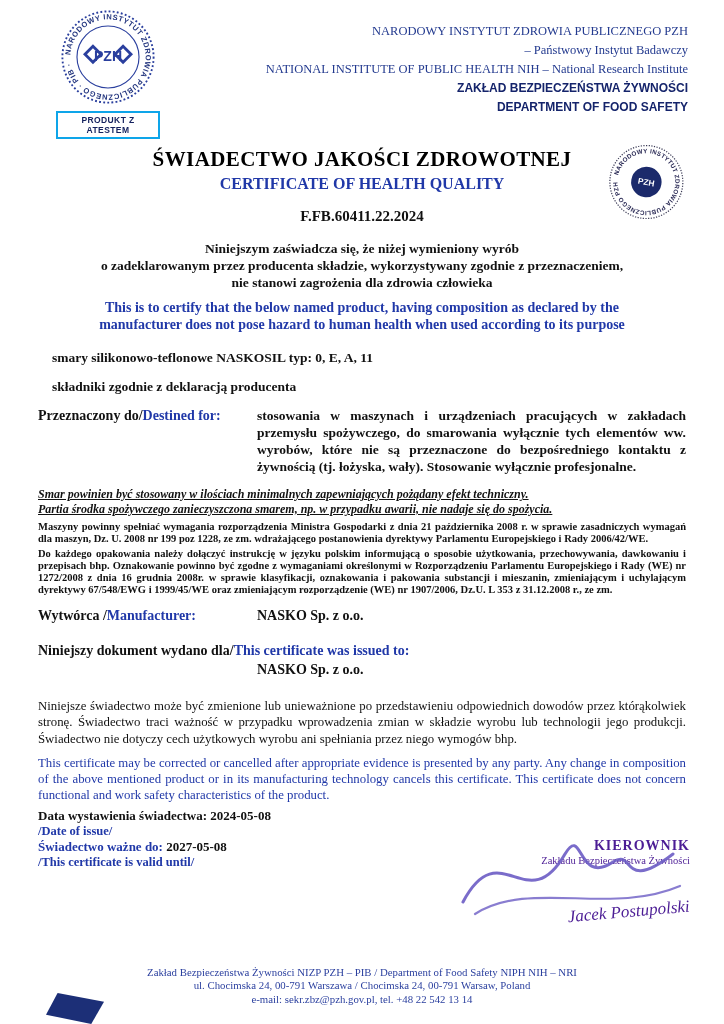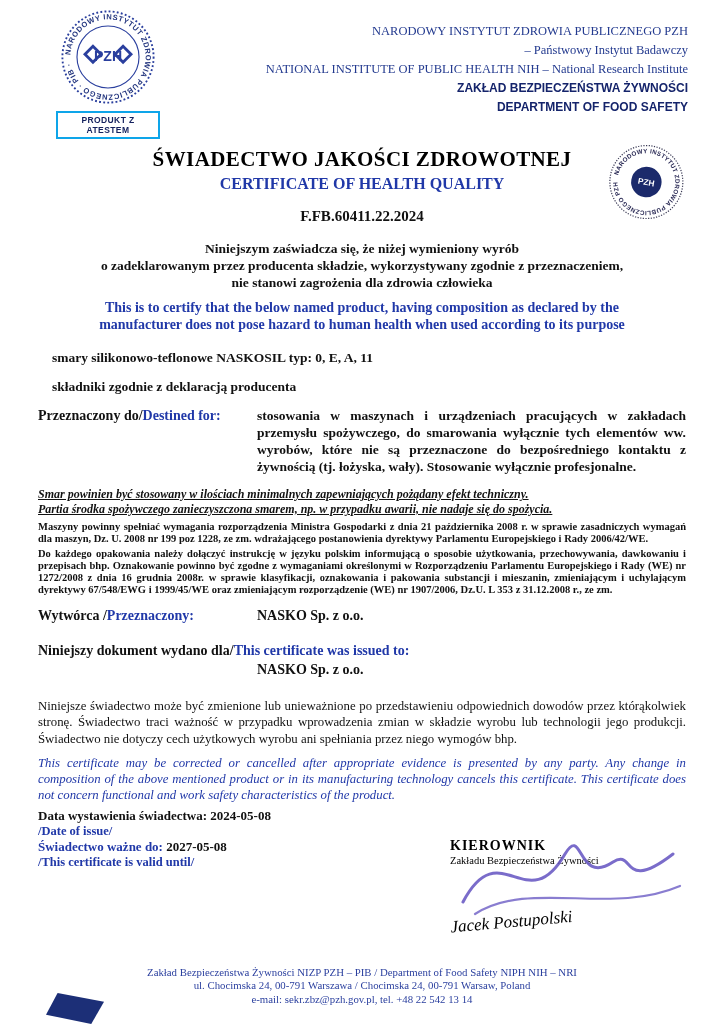--- a/index.html
+++ b/index.html
@@ -37,29 +37,29 @@
   .legal + .legal{margin-top:2px;}
 
   .manu{margin-top:10px;}
   .manu .fvalue{font-size:14px;}
 
   .issued{margin-top:18px;font-weight:bold;font-size:14px;line-height:17px;}
   .issued .en{color:#2038a8;}
   .issued-value{margin-left:219px;font-weight:bold;font-size:14px;line-height:17px;margin-top:2px;}
 
   .note-pl{margin-top:20px;font-size:12.8px;line-height:16.5px;text-align:justify;}
-  .note-en{margin-top:8px;font-size:12.8px;line-height:16px;text-align:justify;color:#2038a8;font-style:italic;}
+  .note-en{margin-top:8px;font-size:12.8px;line-height:16px;text-align:justify;color:#2038a8;}
 
   .dates{margin-top:5px;font-weight:bold;font-size:13px;line-height:15.5px;}
   .date-en{color:#2038a8;font-size:12.5px;}
   .date-lbl-blue{color:#2038a8;}
 
   
   .seal{position:absolute;right:40px;top:144px;transform:rotate(10deg);}
-  .sig{position:absolute;right:34px;top:838px;width:240px;text-align:left;color:#000000;}
+  .sig{position:absolute;right:34px;top:838px;width:240px;text-align:right;color:#4c1d95;}
   .sig-title{font-weight:bold;font-size:14px;letter-spacing:1px;line-height:16px;}
   .sig-sub{font-size:10.5px;line-height:13px;}
   .sig-flourish{position:absolute;left:-5px;top:-14px;pointer-events:none;}
   .sig-name{position:relative;margin-top:40px;font-style:italic;font-size:17px;
             transform:rotate(-5deg);font-family:"Liberation Serif",serif;}
 
   .footer{position:absolute;left:0;right:0;bottom:18px;text-align:center;
           color:#2a3f9e;font-size:10.8px;line-height:13.5px;}
 
   .corner-fold{position:absolute;left:46px;bottom:0;width:58px;height:31px;background:#1c2f77;
@@ -138,21 +138,21 @@
     </div>
 
     <div class="warn">Smar powinien być stosowany w ilościach minimalnych zapewniających pożądany efekt techniczny.</div>
     <div class="warn" style="margin-top:0;">Partia środka spożywczego zanieczyszczona smarem, np. w przypadku awarii, nie nadaje się do spożycia.</div>
 
     <div class="legal">Maszyny powinny spełniać wymagania rozporządzenia Ministra Gospodarki z dnia 21 października 2008 r. w sprawie zasadniczych wymagań dla maszyn, Dz. U. 2008 nr 199 poz 1228, ze zm. wdrażającego postanowienia dyrektywy Parlamentu Europejskiego i Rady 2006/42/WE.</div>
     <div class="legal">Do każdego opakowania należy dołączyć instrukcję w języku polskim informującą o sposobie użytkowania, przechowywania, dawkowaniu i przepisach bhp. Oznakowanie powinno być zgodne z wymaganiami określonymi w Rozporządzeniu Parlamentu Europejskiego i Rady (WE) nr 1272/2008 z dnia 16 grudnia 2008r. w sprawie klasyfikacji, oznakowania i pakowania substancji i mieszanin, zmieniającym i uchylającym dyrektywy 67/548/EWG i 1999/45/WE oraz zmieniającym rozporządzenie (WE) nr 1907/2006, Dz.U. L 353 z 31.12.2008 r., ze zm.</div>
 
     <div class="frow manu">
       <div class="flabel">
-        <span class="pl">Wytwórca /</span><span class="en">Przeznaczony:</span>
+        <span class="pl">Wytwórca /</span><span class="en">Manufacturer:</span>
       </div>
       <div class="fvalue">NASKO Sp. z o.o.</div>
     </div>
 
     <div class="issued">
       <span class="pl">Niniejszy dokument wydano dla/</span><span class="en">This certificate was issued to:</span>
     </div>
     <div class="issued-value">NASKO Sp. z o.o.</div>
 
     <div class="note-pl">Niniejsze świadectwo może być zmienione lub unieważnione po przedstawieniu odpowiednich dowodów przez którąkolwiek stronę. Świadectwo traci ważność w przypadku wprowadzenia zmian w składzie wyrobu lub technologii jego produkcji. Świadectwo nie dotyczy cech użytkowych wyrobu ani spełniania przez niego wymogów bhp.</div>

